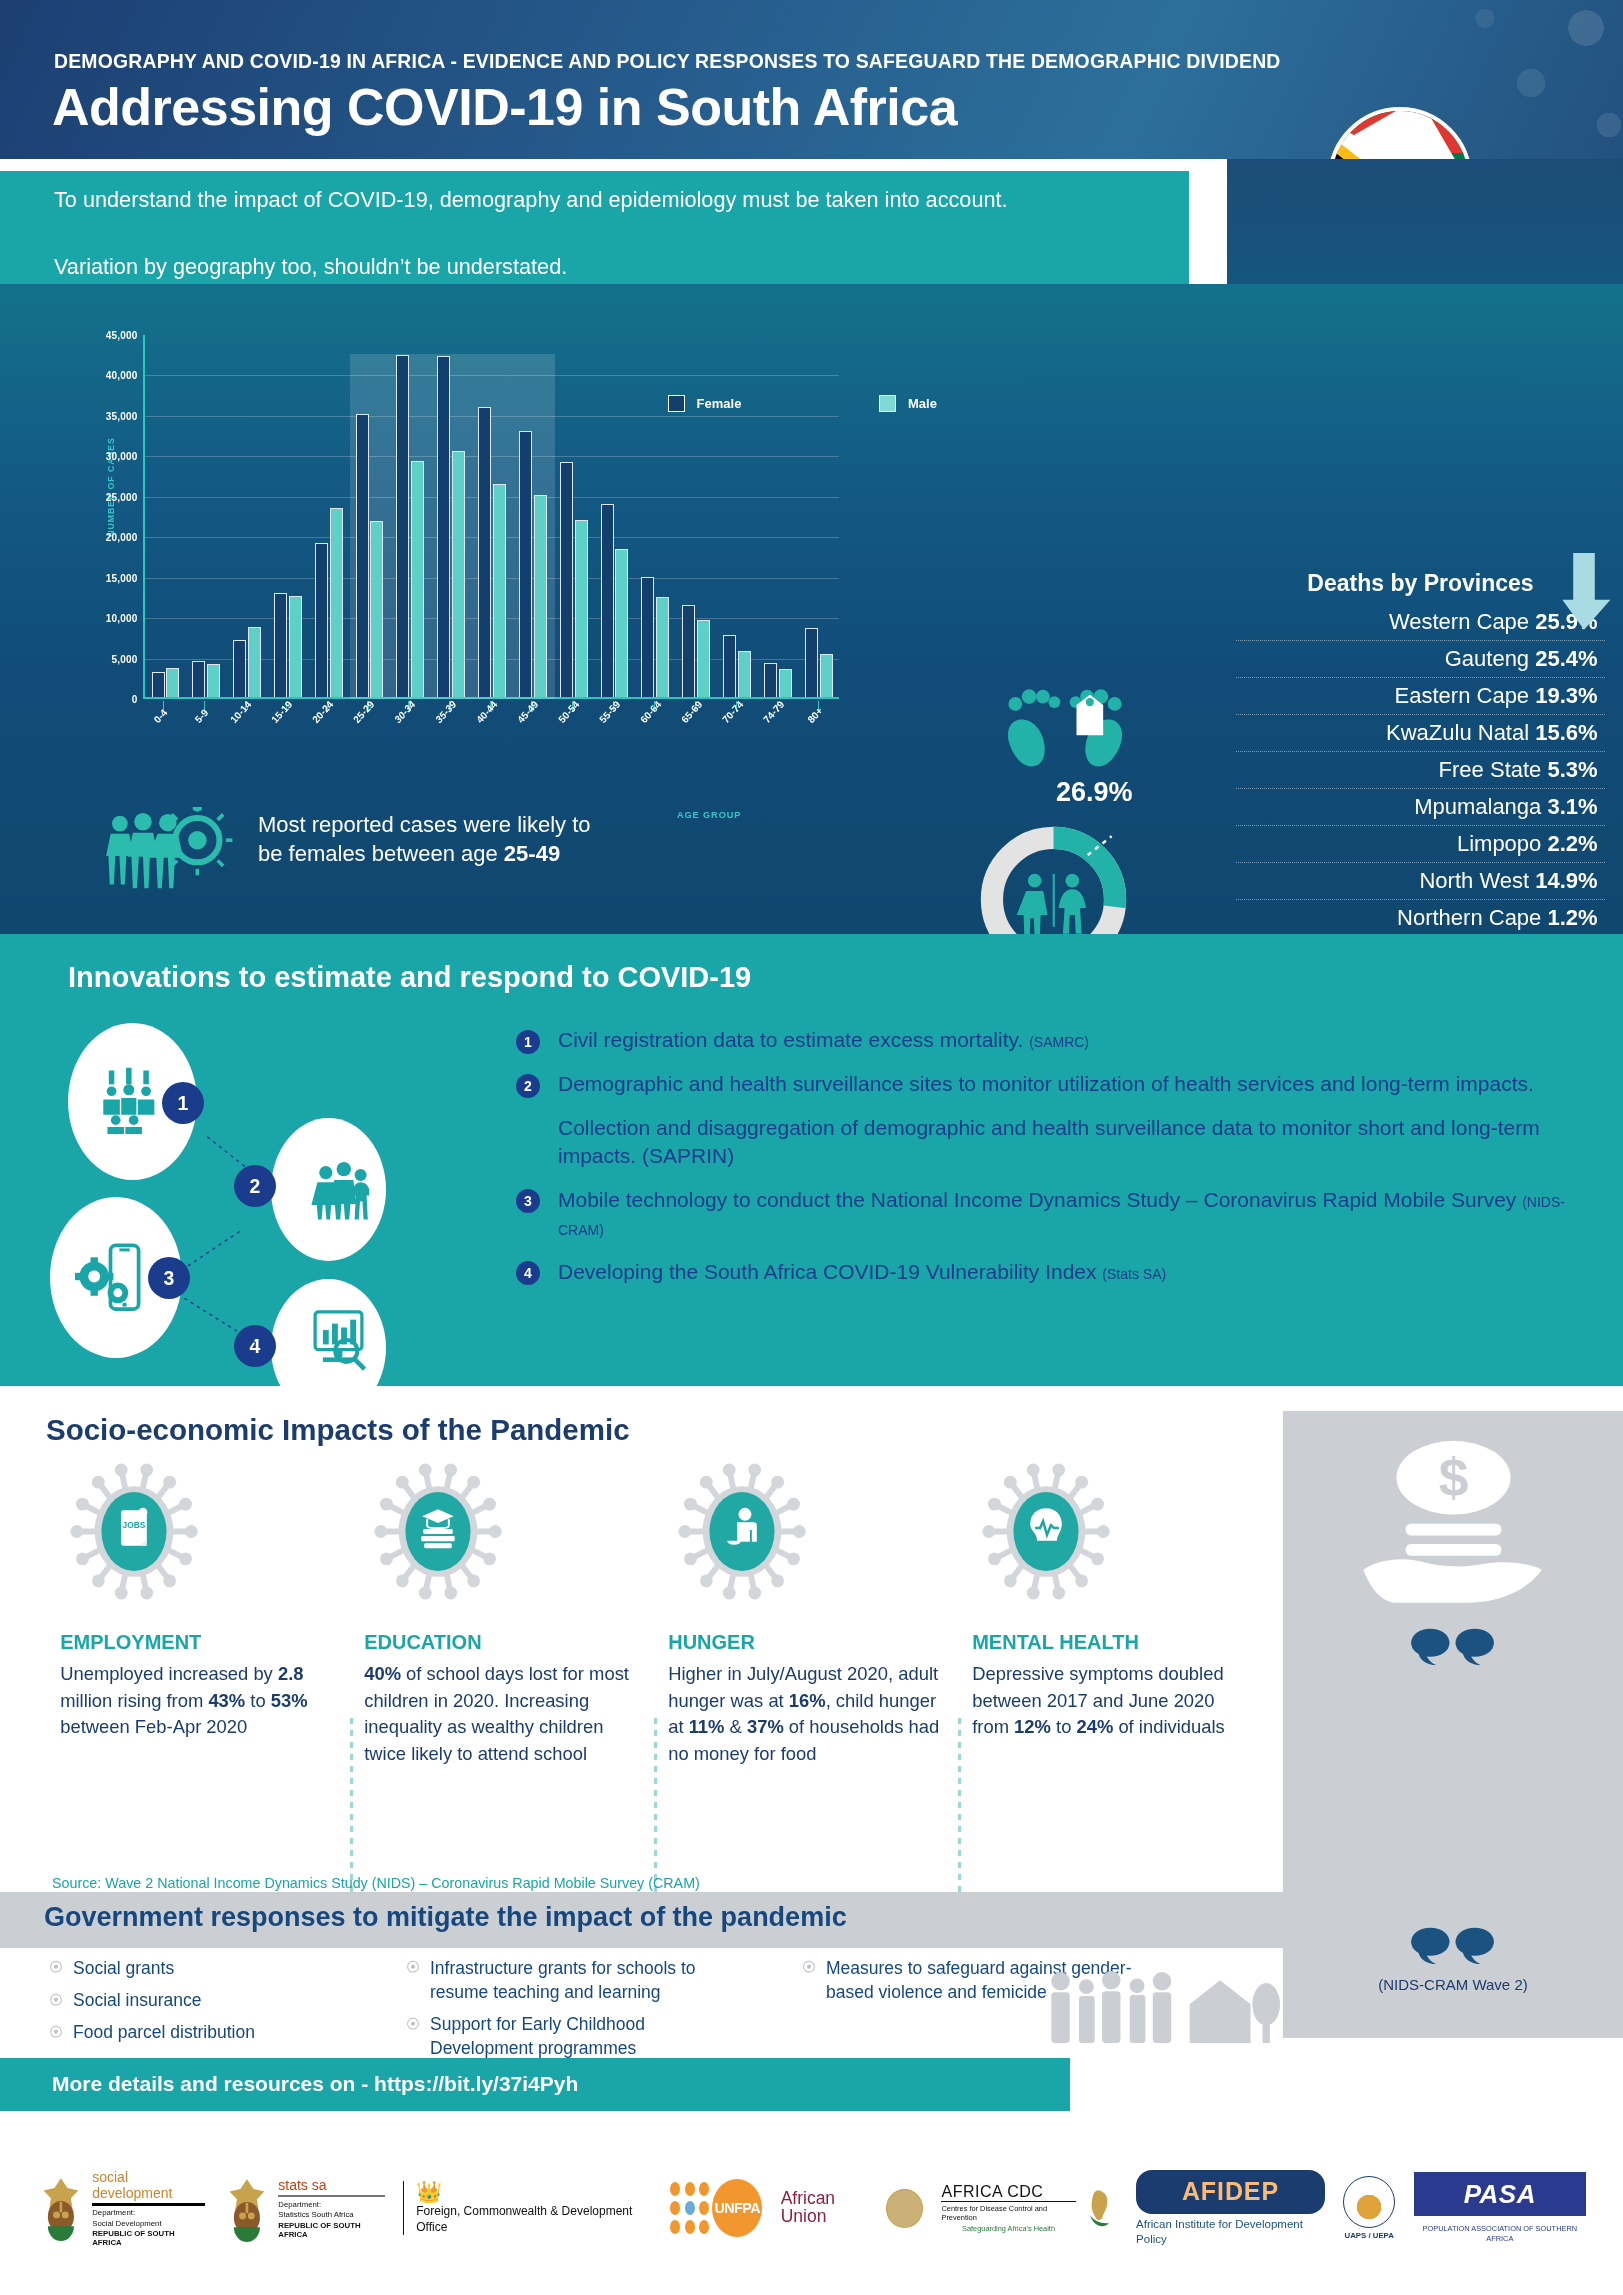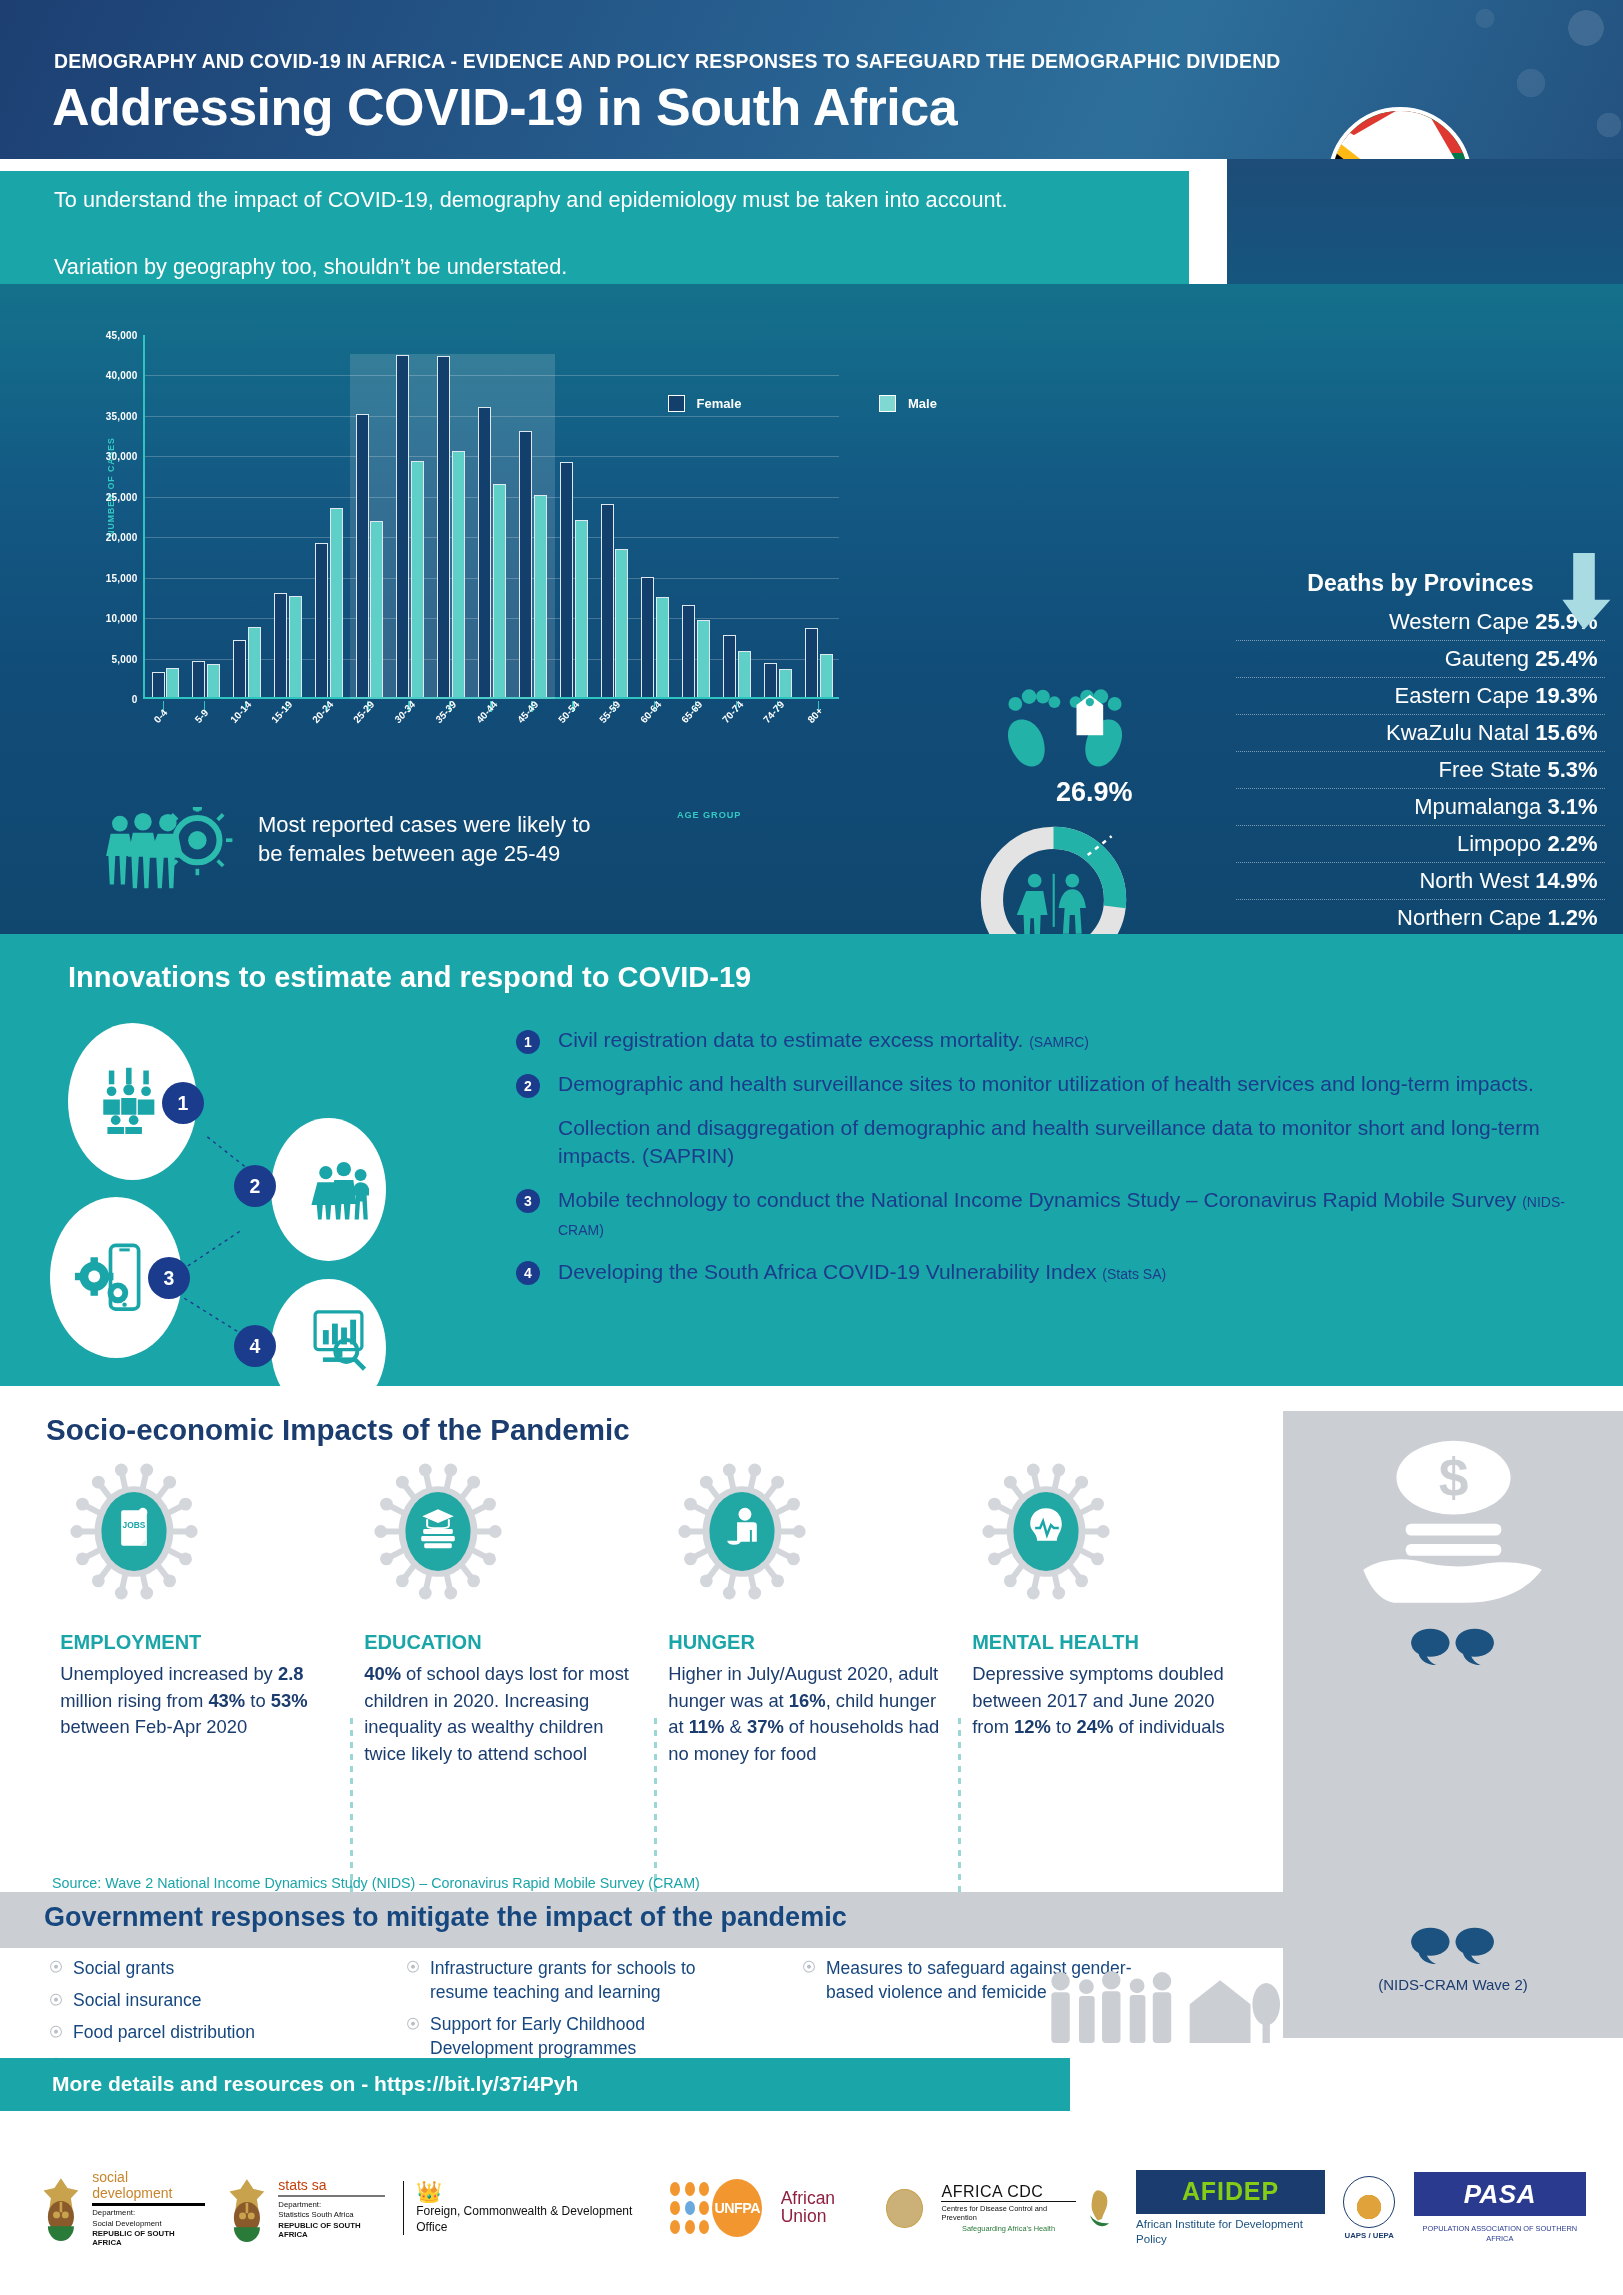--- a/index.html
+++ b/index.html
@@ -109,21 +109,21 @@
   .lg i { width:16.6px; height:16.6px; border:1.8px solid #ffffff; display:block; }
   .lg i.f { background:#123f6b; }
   .lg i.m { background:#7fd9d2; }
   .lg span { color:#ffffff; font-size:13px; font-weight:700; }
 
   
   .chart-caption {
     position:absolute; left:258px; top:526px; width: 599px;
     color:#ffffff; font-size:22px; line-height:1.34;
   }
-  .chart-caption b { font-weight:400; }
+  .chart-caption b { font-weight:700; }
   .people-icon { position:absolute; left:104px; top:523px; width:148px; height:83px; }
 
   
   .feet { position:absolute; left:996px; top:394px; width:138px; height:120px; }
   .pct-269 {
     position:absolute; left:1056px; top:493px; color:#ffffff;
     font-size:27px; font-weight:700;
   }
   .donut { position:absolute; left:968px; top:530px; width:171px; height:171px; }
   .donut-caption {
@@ -257,22 +257,22 @@
     display:flex; align-items:center; justify-content:center; font-size:14.3px; font-weight:700; letter-spacing:-0.5px;
   }
   .au .t { color:#8f2040; font-size:17.5px; line-height:1.02; }
   .au .globe {
     width:39px; height:39px; border-radius:50%; border:1.8px solid #c8a24c; background:#cbb077;
   }
   .acdc .t1 { font-size:16px; color:#111; letter-spacing:0.5px; }
   .acdc .t2 { font-size:7.4px; color:#111; border-top:1.4px solid #111; padding-top:1.4px; }
   .acdc .t3 { font-size:7.4px; color:#2a7a3a; text-align:center; margin-top:1.8px; }
   .afidep .box {
-    background:#1b3c6e; color:#84cc16; font-size:25px; font-weight:700; letter-spacing:0.9px;
-    padding:7.4px 9.2px; text-align:center;
+    background:#1b3c6e; color:#fdba74; font-size:25px; font-weight:700; letter-spacing:0.9px;
+    padding:7.4px 9.2px; text-align:center;border-radius:16px;
   }
   .afidep .t { color:#1b5280; font-size:11.5px; line-height:1.25; margin-top:3.7px; }
   .uaps { text-align:center; }
   .uaps .ring {
     width:52px; height:52px; border-radius:50%; border:1.4px solid #1b3c6e; margin:0 auto;
     position:relative; background: radial-gradient(circle at 50% 60%, #e0a23a 0 12px, transparent 12.5px);
   }
   .uaps .t { font-size:7.8px; color:#1b3c6e; margin-top:3.7px; font-weight:700; }
   .pasa .box {
     background:#2a3b8f; color:#fff; font-size:26px; font-weight:700; font-style:italic;

